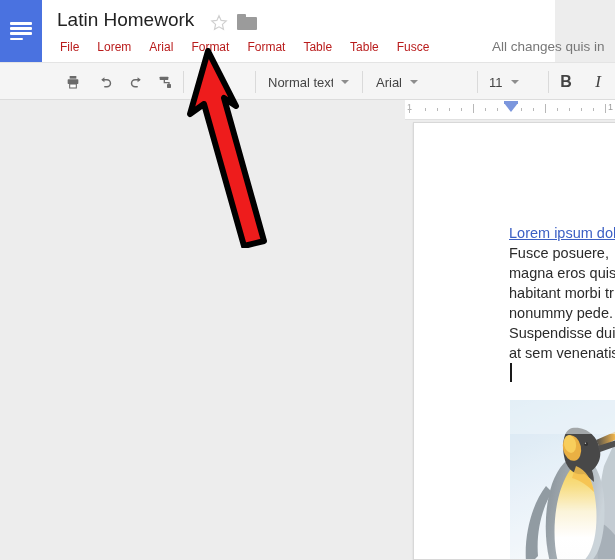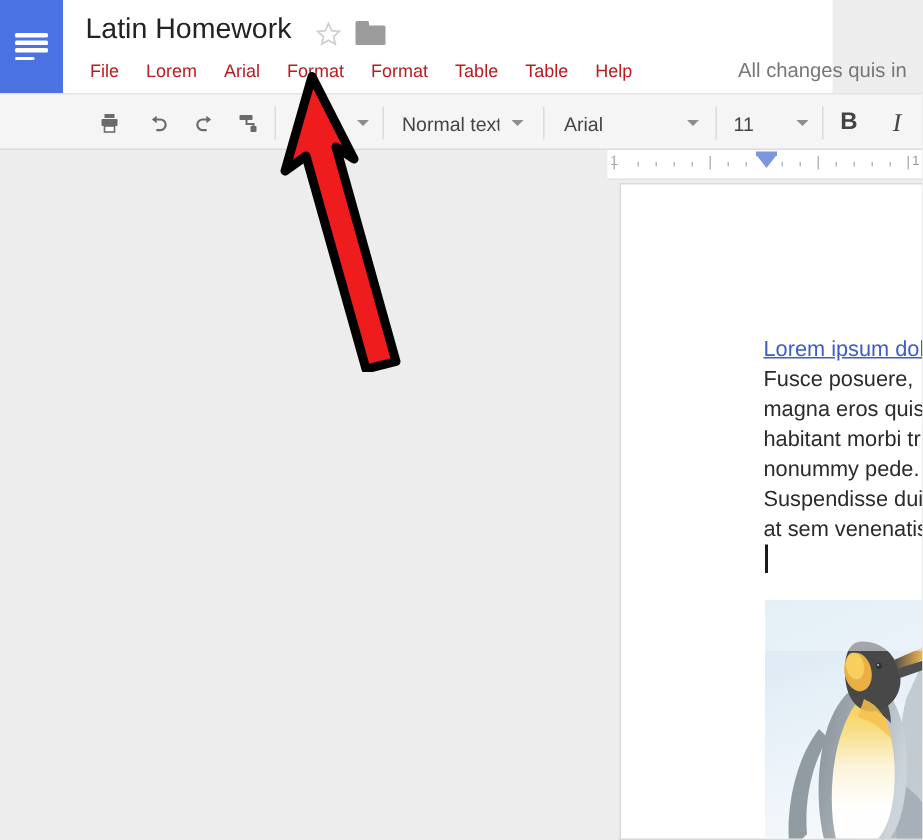--- a/index.html
+++ b/index.html
@@ -150,21 +150,20 @@
     display: flex;
     align-items: center;
     justify-content: center;
   }
   .tb-field {
     position: absolute;
     top: 6px;
     height: 26px;
     display: flex;
     align-items: center;
-    justify-content: space-between;
     padding: 0 6px;
     font-size: 13px;
     color: #444444;
     white-space: nowrap;
   }
   .tb-field .val { overflow: hidden; text-overflow: clip; }
   .caret {
     width: 0; height: 0;
     border-left: 4px solid transparent;
     border-right: 4px solid transparent;
@@ -324,21 +323,21 @@
     </span>
 
     <div class="menubar">
       <div class="menu-item">File</div>
       <div class="menu-item">Lorem</div>
       <div class="menu-item">Arial</div>
       <div class="menu-item">Format</div>
       <div class="menu-item">Format</div>
       <div class="menu-item">Table</div>
       <div class="menu-item">Table</div>
-      <div class="menu-item">Help</div>
+      <div class="menu-item">Fusce</div>
     </div>
 
     <div class="save-status">All changes quis in</div>
   </div>
 
   <div class="toolbar">
 
     <div class="tb-btn" style="left:60px;">
       <svg width="16" height="16" viewBox="0 0 24 24">
         <path d="M7 3h10v4H7z" fill="#6b6b6b"></path>

